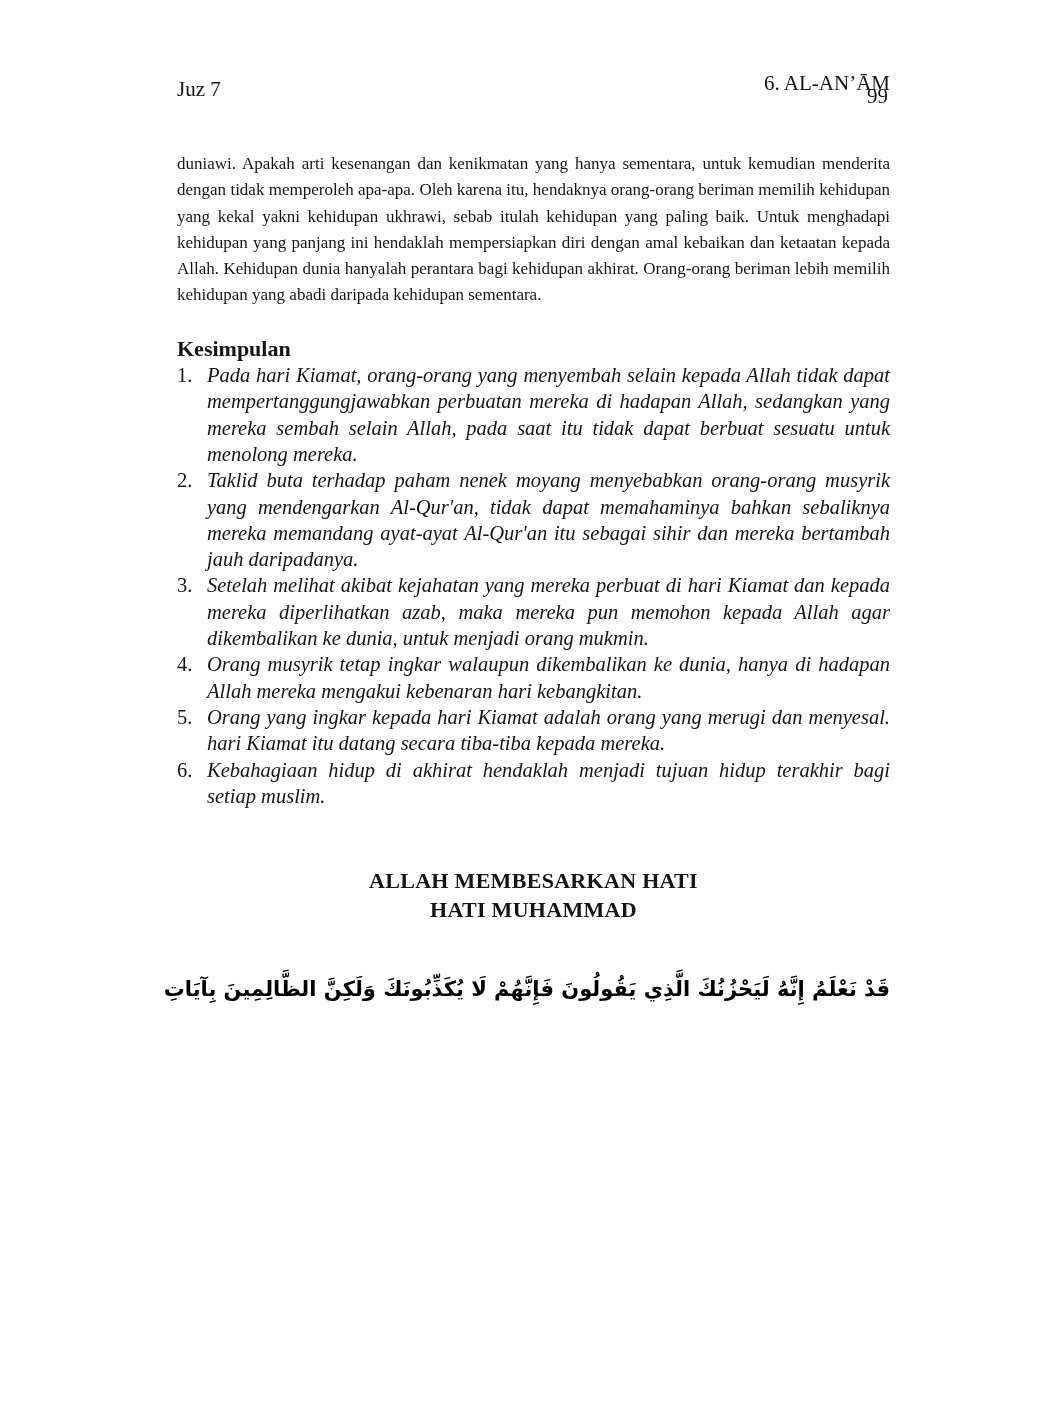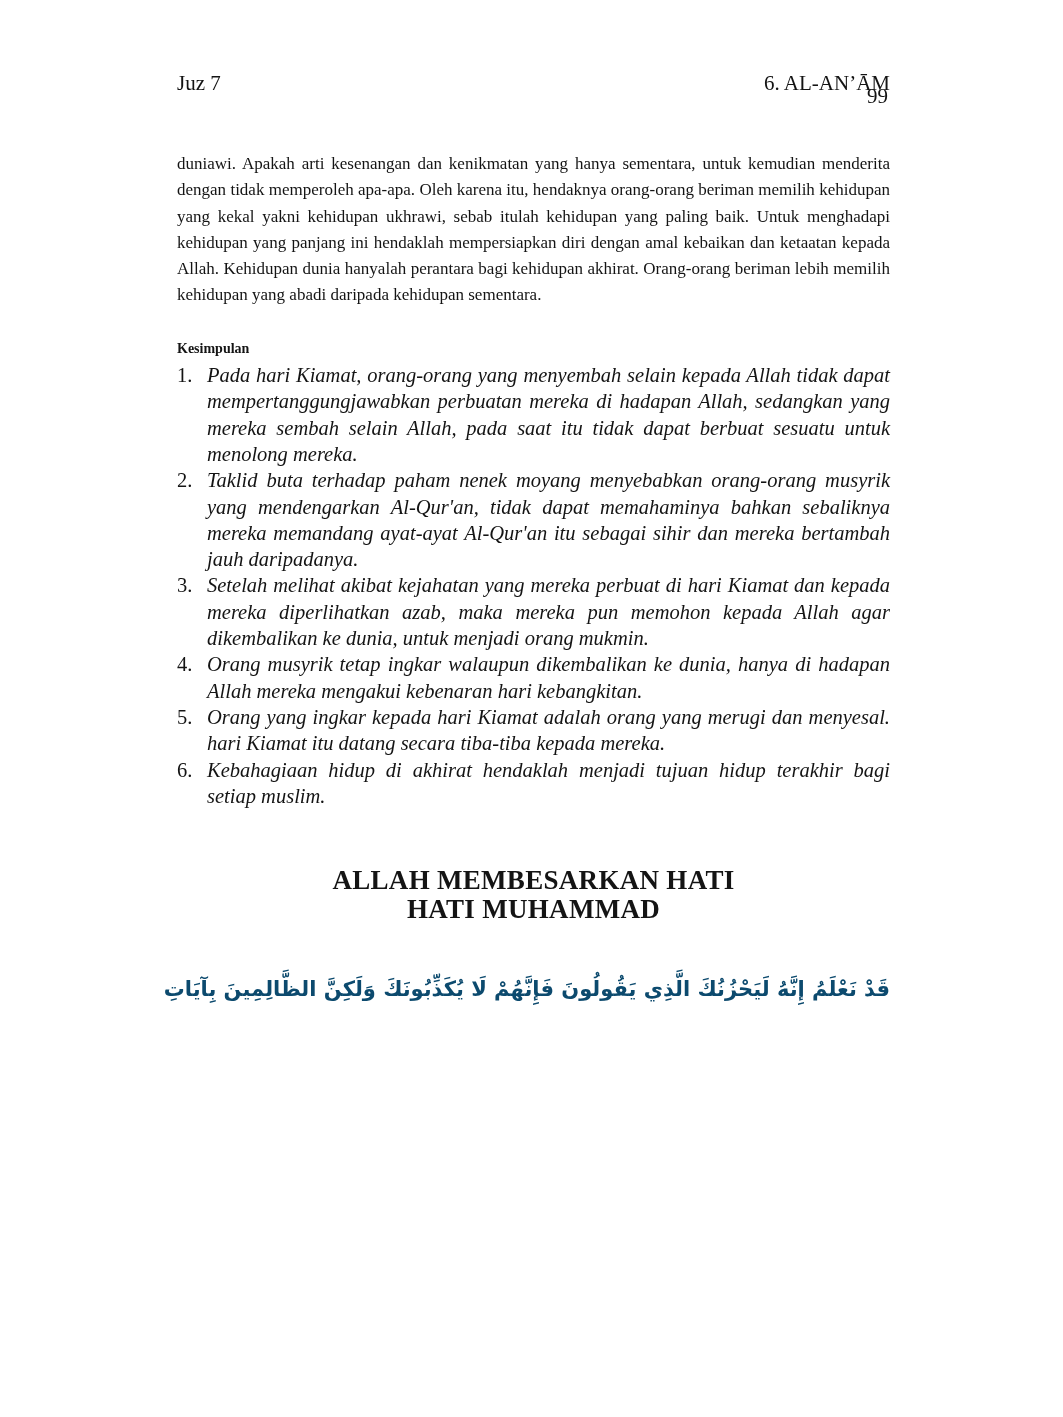--- a/index.html
+++ b/index.html
@@ -18,34 +18,34 @@
     margin-left: 177px;
   }
   
   .page-header {
     position: relative;
     padding-top: 71px;
     font-size: 21px;
     line-height: 24px;
     height: 95px;
   }
-  .header-left  { position: absolute; left: 0; top: 71px; }
+  .header-left  { position: absolute; left: 0; top: 77px; }
   .header-center{ position: absolute; left: 0; right: 0; top: 71px; text-align: right; }
   .header-right { position: absolute; right: 2px; top: 84px; }
   
   .lead-paragraph {
     margin-top: 56px;
     font-size: 17px;
     line-height: 26.3px;
     text-align: justify;
   }
   
   .conclusion-heading {
     margin-top: 27px;
-    font-size: 14px;
+    font-size: 22px;
     line-height: 26.3px;
     font-weight: bold;
   }
   .conclusion-list { margin-top: 0; }
   .conclusion-item {
     display: flex;
     font-size: 20.5px;
     line-height: 26.3px;
   }
   .conclusion-item .item-number {
@@ -55,41 +55,41 @@
   .conclusion-item .item-text {
     flex: 1 1 auto;
     text-align: justify;
     font-style: italic;
   }
   
   .section-heading {
     margin-top: 57px;
     text-align: center;
     font-weight: bold;
-    font-size: 27px;
+    font-size: 22px;
     line-height: 29px;
     letter-spacing: 0.3px;
   }
   
   .quran-block {
     margin-top: 32px;
     direction: rtl;
   }
   .quran-line {
     direction: rtl;
     unicode-bidi: embed;
     font-family: "DejaVu Sans", sans-serif;
     font-weight: bold;
     font-size: 21px;
     height: 70px;
     line-height: 66px;
     white-space: nowrap;
     text-align: justify;
     text-align-last: justify;
-    color: #0c4a6e;
+    color: #000000;
   }
   .ayah-marker {
     display: inline-flex;
     align-items: center;
     justify-content: center;
     width: 30px;
     height: 30px;
     border: 2.5px solid #0a0a0a;
     border-radius: 50%;
     font-size: 14px;

